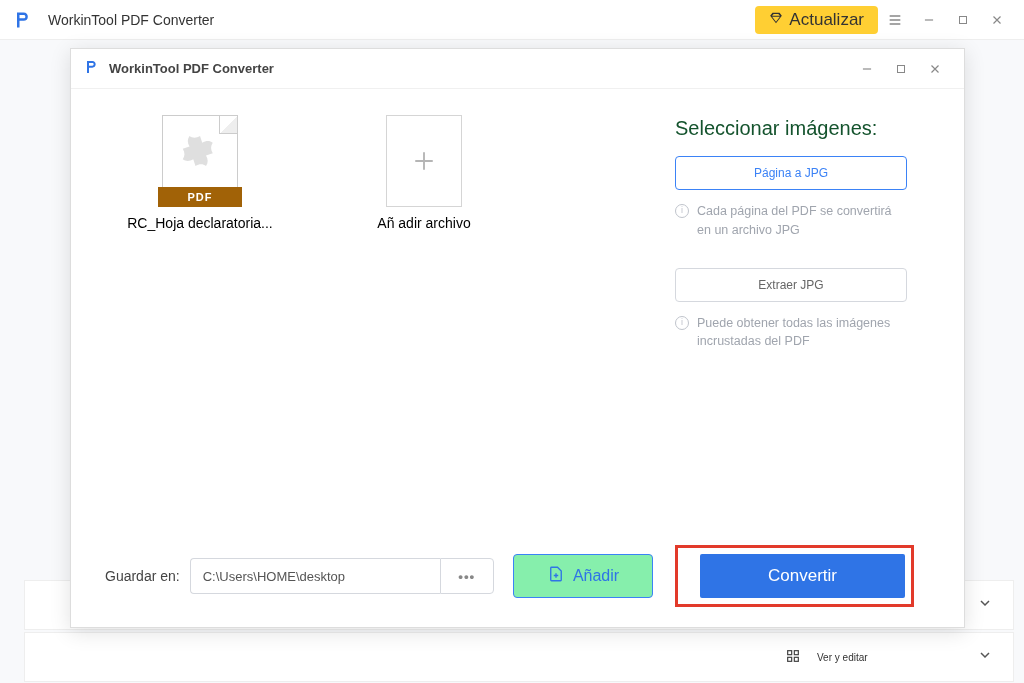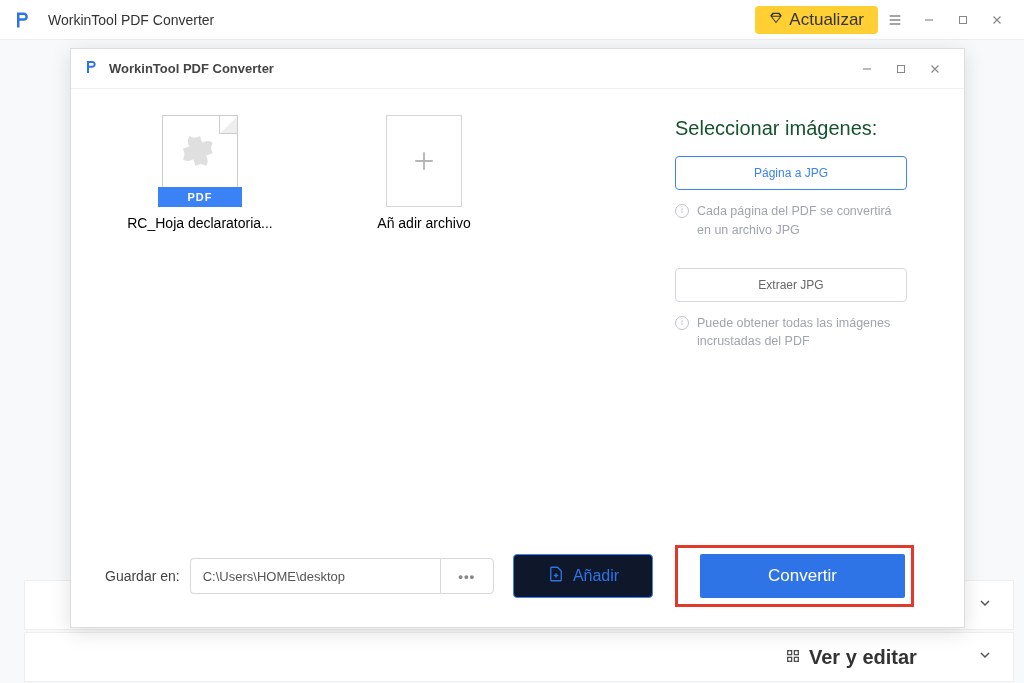--- a/index.html
+++ b/index.html
@@ -10,58 +10,58 @@
   .main-titlebar { height:40px; display:flex; align-items:center; padding:0 10px; background:#fff; border-bottom:1px solid #eee;}
   .logo-main { width:24px; height:24px; margin-right:14px; display:inline-flex; align-items:center; justify-content:center;}
   .main-title { font-size:14px; color:#333;}
   .main-spacer { flex:1;}
   .btn-upgrade { background:#ffcf33; border:none; padding:4px 14px; border-radius:4px; display:flex; align-items:center; gap:6px; font-size:17px; color:#333; cursor:pointer;}
   .sysicon { width:34px; height:30px; display:inline-flex; align-items:center; justify-content:center; cursor:pointer; color:#666;}
   
   .bg-strip { position:absolute; top:40px; left:0; right:0; bottom:0; background:#f8f9fb;}
   .bg-row { position:absolute; right:10px; width:990px; height:50px; background:#fff; border:1px solid #eee; display:flex; align-items:center; justify-content:flex-end; padding:0 20px;}
   .bg-row .chev { color:#555; }
-  .bg-row-label { margin-right:auto; margin-left:740px; font-weight:700; font-size:20px; color:#333; display:flex; align-items:center; gap:8px;}
+  .bg-row-label { margin-right:auto; margin-left:740px; font-weight:400; font-size:10px; color:#333; display:flex; align-items:center; gap:16px;}
   
   
   .dialog { position:absolute; top:48px; left:70px; width:895px; height:580px; background:#fff; border:1px solid #ddd; box-shadow: 0 4px 20px rgba(0,0,0,0.12);}
   .dlg-titlebar { height:40px; display:flex; align-items:center; padding:0 12px; border-bottom:1px solid #f0f0f0;}
   .dlg-title { font-size:13px; color:#444; margin-left:10px; font-weight:600;}
   .dlg-spacer { flex:1;}
   
   .dlg-body { padding: 24px 34px 0 34px; display:flex; height: 460px;}
   .h1 { font-size:28px; font-weight:700; color:#222; margin-bottom:28px;}
   
   .left-pane { width: 530px;}
   .file-grid { display:flex; gap:54px; padding-left:10px;}
   .file-item { width:170px; text-align:center;}
   .file-icon-wrap { width:100px; height:96px; margin:0 auto 6px; position:relative; display:flex; align-items:center; justify-content:center;}
   .pdf-icon { width:76px; height:92px; position:relative;}
   .pdf-page { width:76px; height:92px; background:#fff; border:1px solid #ccc; position:absolute; top:0; left:0;}
   .pdf-page .corner { position:absolute; top:0; right:0; width:18px; height:18px; background:linear-gradient(135deg, transparent 50%, #eee 51%); border-left:1px solid #ccc; border-bottom:1px solid #ccc;}
   .pdf-logo { position:absolute; top:18px; left:0; right:0; text-align:center; color:#bbb; font-size:26px; pointer-events:none;}
-  .pdf-band { position:absolute; bottom:0; left:-4px; right:-4px; height:20px; background:#3b82f6; color:#fff; font-size:11px; font-weight:700; display:flex; align-items:center; justify-content:center; letter-spacing:1px;}
+  .pdf-band { position:absolute; bottom:0; left:-4px; right:-4px; height:20px; background:#a16207; color:#fff; font-size:11px; font-weight:700; display:flex; align-items:center; justify-content:center; letter-spacing:1px;}
   
   .add-tile { width:76px; height:92px; background:#fff; border:1px solid #d5d5d5; display:flex; align-items:center; justify-content:center; color:#a8a8a8; font-size:30px; cursor:pointer;}
   .file-label { font-size:14px; color:#000000; margin-top:6px; white-space:nowrap; overflow:hidden; text-overflow:ellipsis;}
   
   .right-pane { flex:1; padding-left:40px; padding-top:4px;}
   .right-h { font-size:20px; color:#14532d; margin-bottom:16px;}
   .opt-btn { display:block; width:232px; padding:9px 0; text-align:center; font-size:12px; border:1px solid #3b82f6; color:#3b82f6; background:#fff; border-radius:4px; cursor:pointer;}
   .opt-btn.secondary { border-color:#d5d8de; color:#666; margin-top:28px;}
   .hint { display:flex; gap:8px; font-size:12.5px; color:#a0a5ae; margin-top:12px; line-height:1.5; width:232px;}
   .hint .ic { flex-shrink:0; width:14px; height:14px; border:1.2px solid #c0c4cc; border-radius:50%; display:inline-flex; align-items:center; justify-content:center; font-size:9px; color:#c0c4cc; margin-top:2px;}
   
   .dlg-footer { position:absolute; bottom:20px; left:34px; right:50px; display:flex; align-items:center;}
   .save-lbl { font-size:14px; color:#444; margin-right:10px;}
   .path-wrap { display:flex; }
   .path-input { width:250px; height:36px; border:1px solid #d5d8de; border-right:none; border-radius:4px 0 0 4px; padding:0 12px; font-size:13px; color:#555;}
   .path-more { width:54px; height:36px; border:1px solid #d5d8de; border-radius:0 4px 4px 0; background:#fff; cursor:pointer; display:flex; align-items:center; justify-content:center; color:#888; letter-spacing:1px; font-weight:700;}
   .foot-spacer { flex:1;}
-  .btn-add-big { width:140px; height:44px; border:1.5px solid #3b82f6; background:#0f172a; color:#2f74e6; border-radius:4px; font-size:16px; display:flex; align-items:center; justify-content:center; gap:8px; cursor:pointer;}
+  .btn-add-big { width:140px; height:44px; border:1.5px solid #3b82f6; background:#86efac; color:#2f74e6; border-radius:4px; font-size:16px; display:flex; align-items:center; justify-content:center; gap:8px; cursor:pointer;}
   .convert-wrap { margin-left:22px; padding:6px; border:3px solid #e23a2a; }
   .btn-convert { width:205px; height:44px; background:#2f74e6; color:#fff; border:none; font-size:17px; border-radius:2px; cursor:pointer;margin-left:16px;}
 </style>
 </head>
 <body>
 
 <div class="main-window">
   <div class="main-titlebar">
     <span class="logo-main">
       <svg width="20" height="20" viewBox="0 0 24 24">

